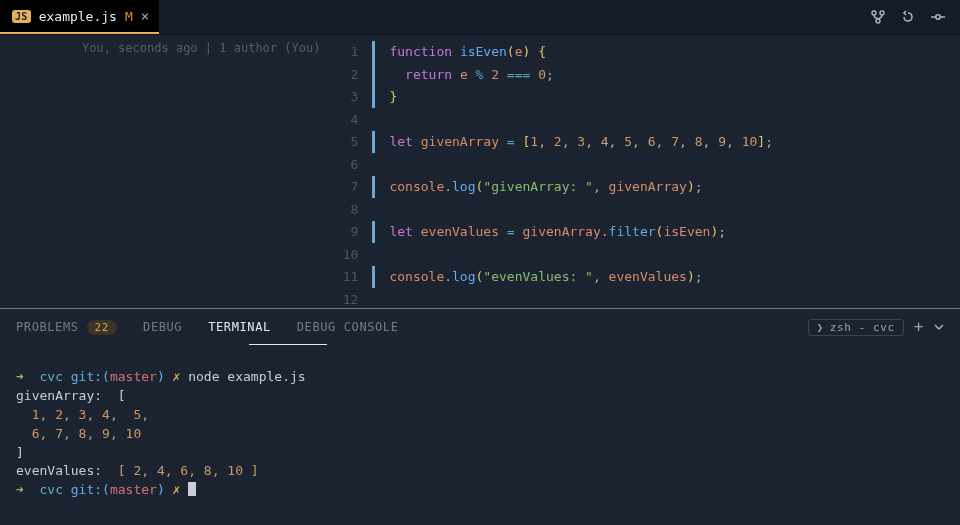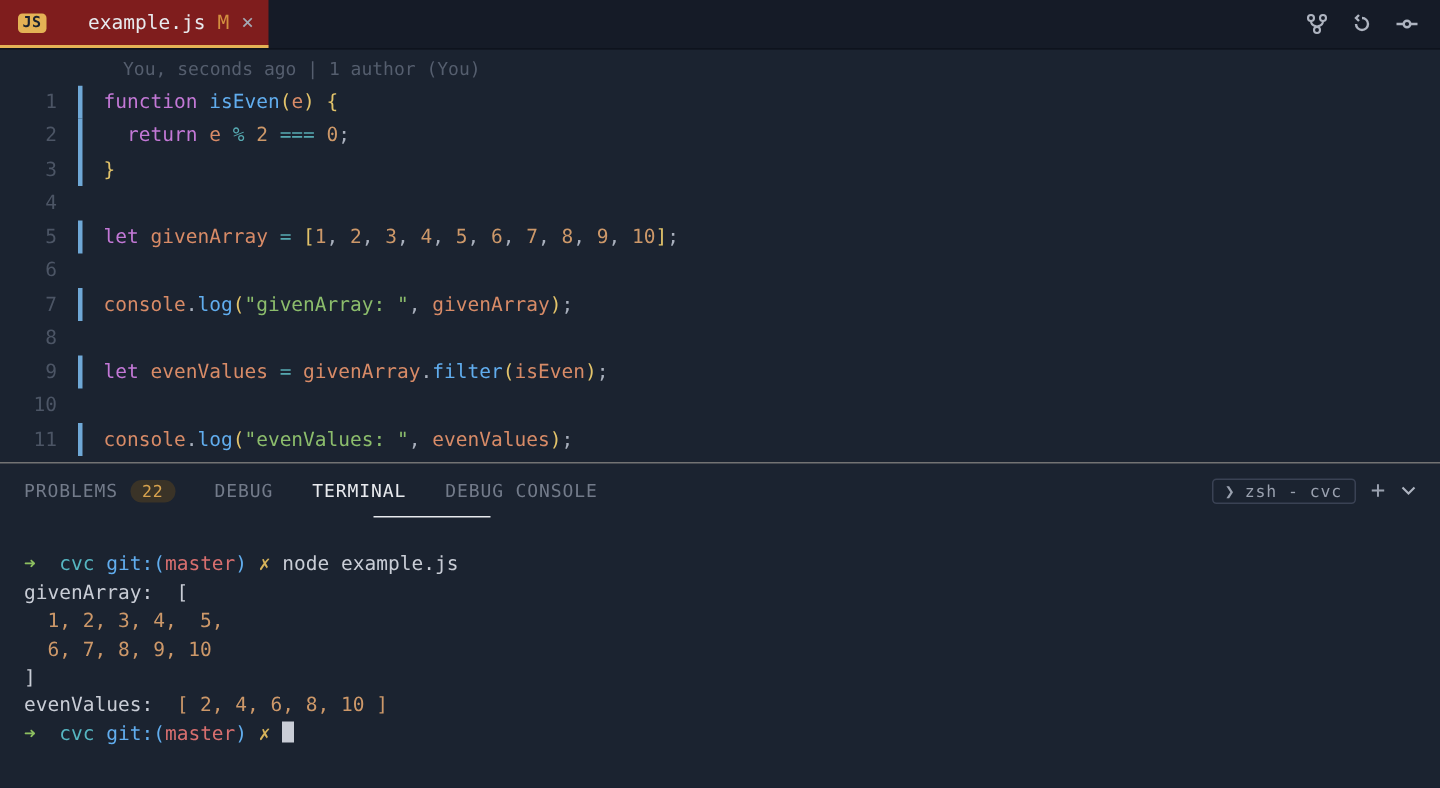--- a/index.html
+++ b/index.html
@@ -20,61 +20,61 @@
     display: flex;
     align-items: stretch;
     border-bottom: 1px solid #0e131d;
     position: relative;
   }
   .tab {
     display: flex;
     align-items: center;
     gap: 8px;
     padding: 0 10px 0 12px;
-    background: #7f1d1d;
+    background: #000000;
     border-bottom: 1px solid transparent;
     position: relative;
     cursor: pointer;
   }
   .tab.active::after {
     content: "";
     position: absolute;
     left: 0; right: 0; bottom: -1px;
     height: 2px;
     background: #e4b255;
   }
   .filetype-badge {
     background: #e4b255;
     color: #1b2330;
     font-weight: 700;
     font-size: 10px;
     border-radius: 3px;
     padding: 1px 3px;
     letter-spacing: 0.3px;
   }
-  .tab-name { color: #e8eaee; margin-left: 20px; }
+  .tab-name { color: #e8eaee; }
   .tab-mod { color: #d38f3f; }
   .tab-close { color: #a3a8b3; font-size: 14px; line-height: 1; }
 
   .tab-actions {
     margin-left: auto;
     display: flex;
     align-items: center;
     gap: 14px;
     padding-right: 14px;
     color: #aeb4c0;
   }
   .icon-btn { display:inline-flex; align-items:center; cursor:pointer; }
   .icon-btn svg { stroke: #aeb4c0; }
 
   
   .editor {
     flex: 1 1 auto;
     display: flex;
-    flex-direction: column;
+    flex-direction: row;
     padding-top: 6px;
     overflow: hidden;
     min-height: 0;
   }
   .blame {
     color: #555e6e;
     font-size: 12px;
     padding-left: 82px;
     margin-bottom: 4px;
   }

